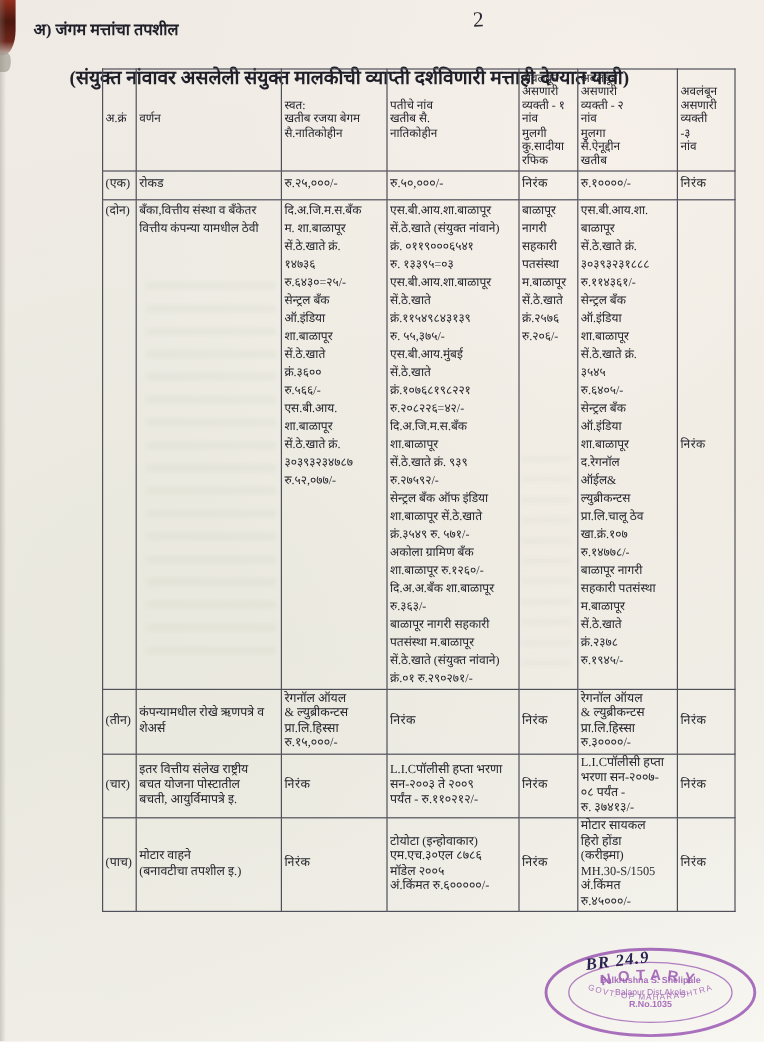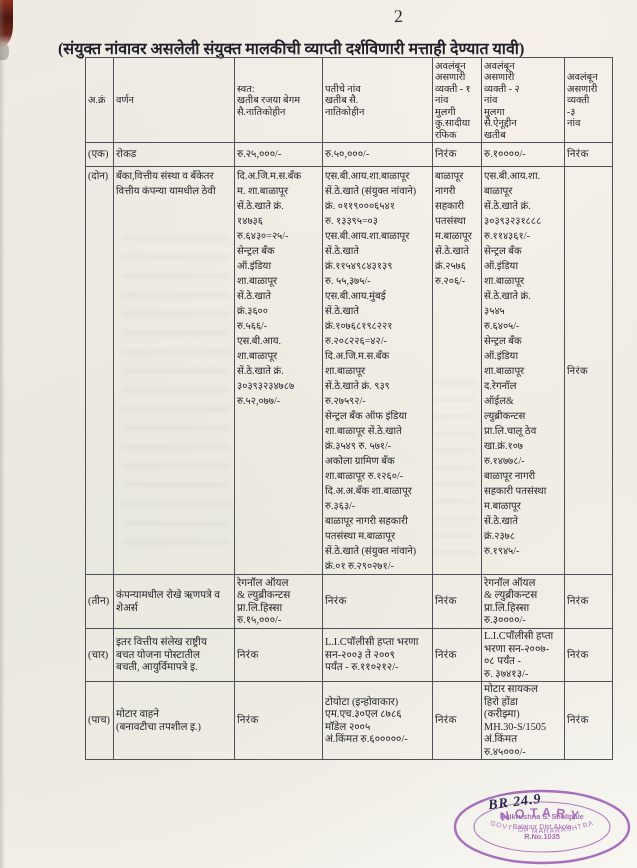--- a/index.html
+++ b/index.html
@@ -66,20 +66,21 @@
 
   <div class="corner-blob"></div>
   <div class="corner-smudge"></div>
   <div class="edge-left"></div>
   <div class="ghost g1"></div>
   <div class="ghost g2"></div>
 
   <div class="page-number">2</div>
 
   <div class="heading">
+    <div class="h1">अ)  जंगम मत्तांचा तपशील</div>
     <div class="h2">(संयुक्त नांवावर असलेली संयुक्त मालकीची व्याप्ती दर्शविणारी मत्ताही देण्यात यावी)</div>
   </div>
 
   <table class="decl">
     <colgroup>
       <col style="width:28px">
         <col style="width:121px">
         <col style="width:88px">
       <col style="width:110px">
         <col style="width:49px">

